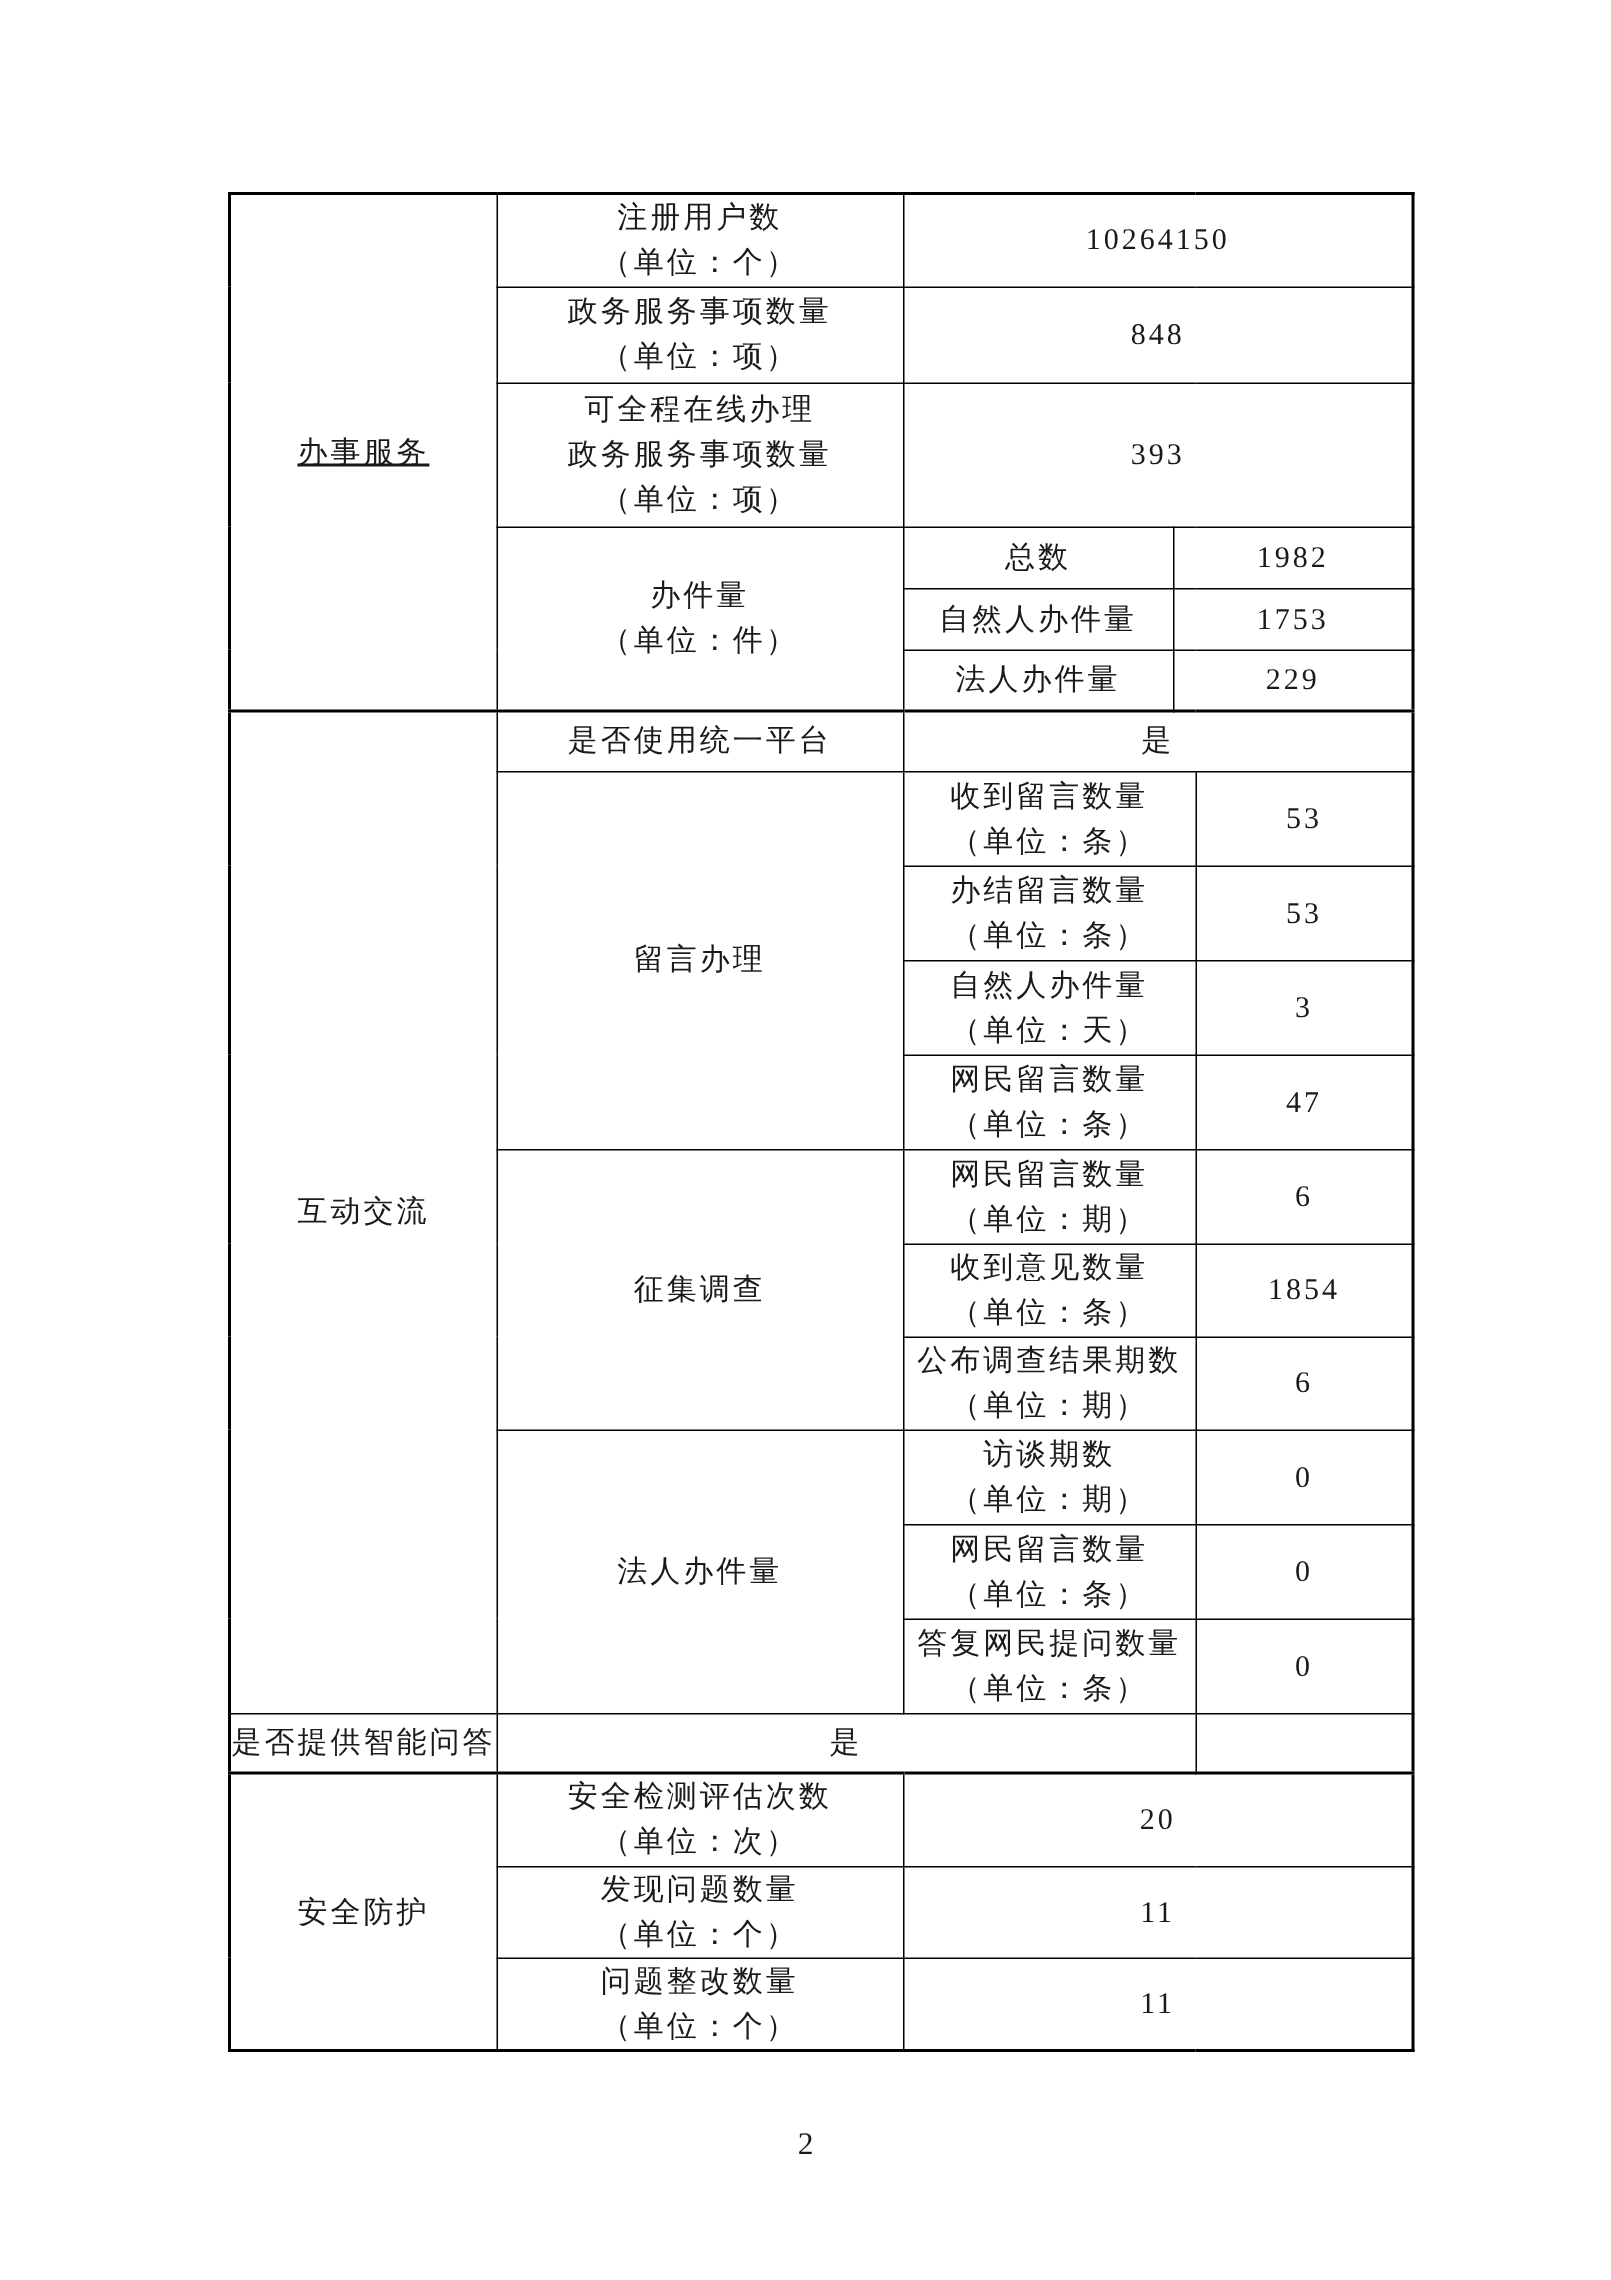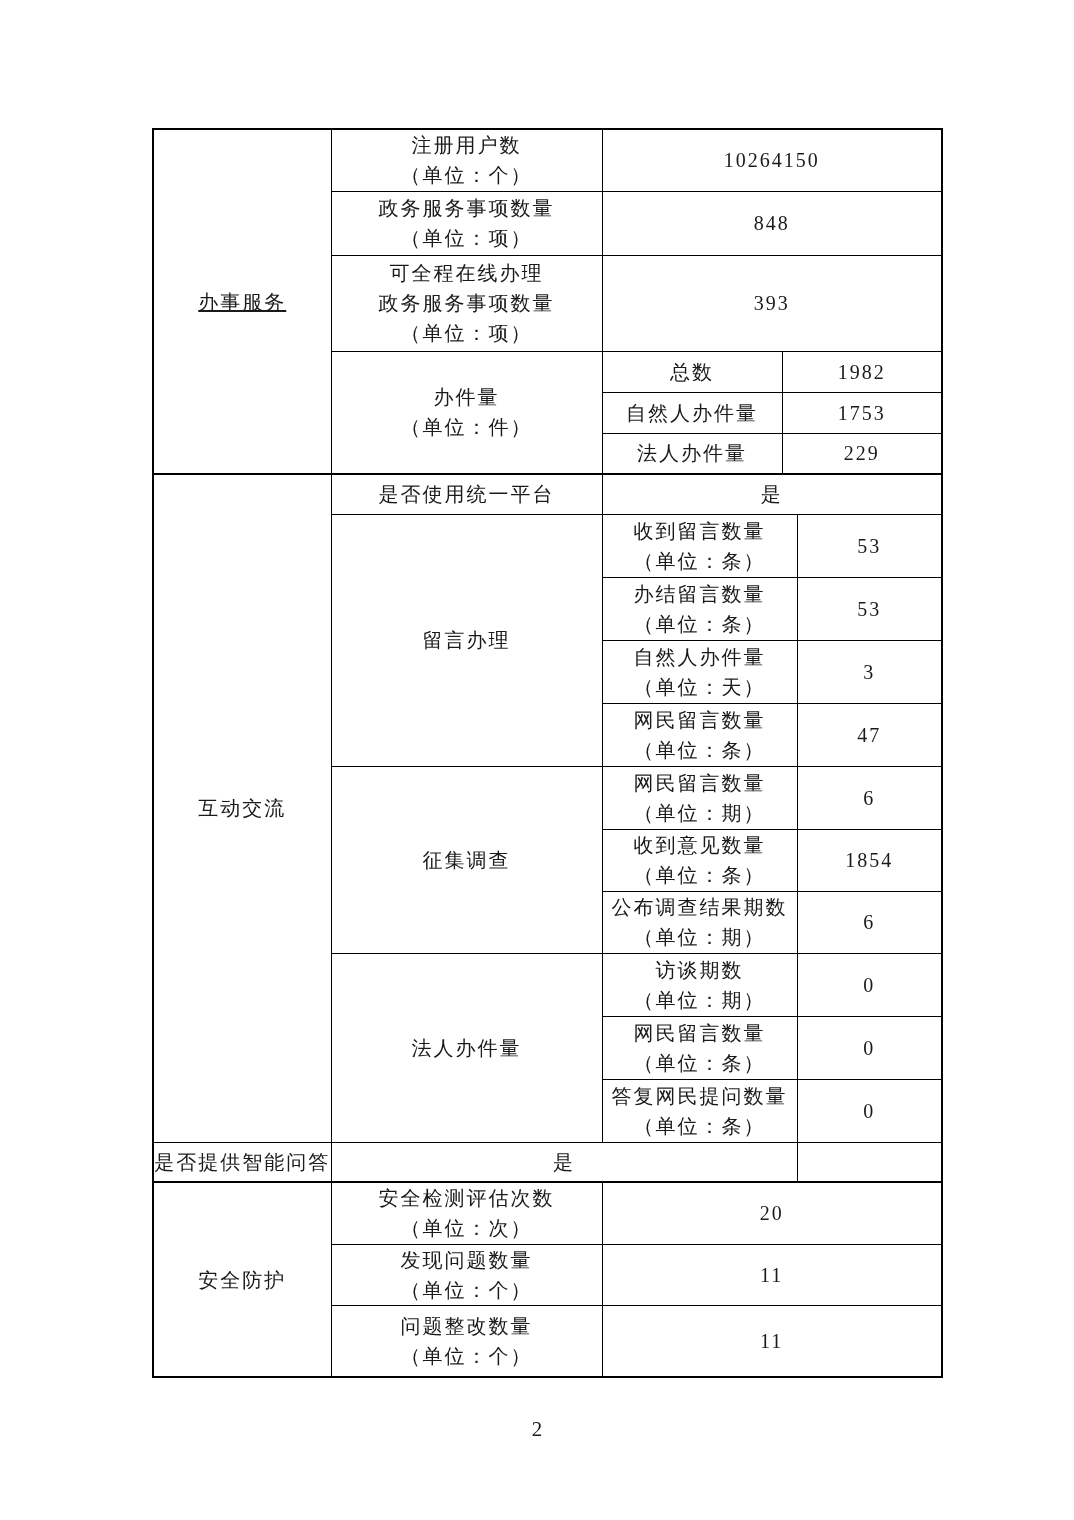--- a/index.html
+++ b/index.html
@@ -198,21 +198,21 @@
       </td>
       <td colspan="3" class="num">20</td>
     </tr>
     <tr style="height:61px">
       <td>
         <span class="lbl-line">发现问题数量</span>
         <span class="lbl-line">（单位：个）</span>
       </td>
       <td colspan="3" class="num">11</td>
     </tr>
-    <tr style="height:72px">
+    <tr style="height:62px">
       <td>
         <span class="lbl-line">问题整改数量</span>
         <span class="lbl-line">（单位：个）</span>
       </td>
       <td colspan="3" class="num">11</td>
     </tr>
   </tbody>
     </table>
 
   <div class="page-number">2</div>

